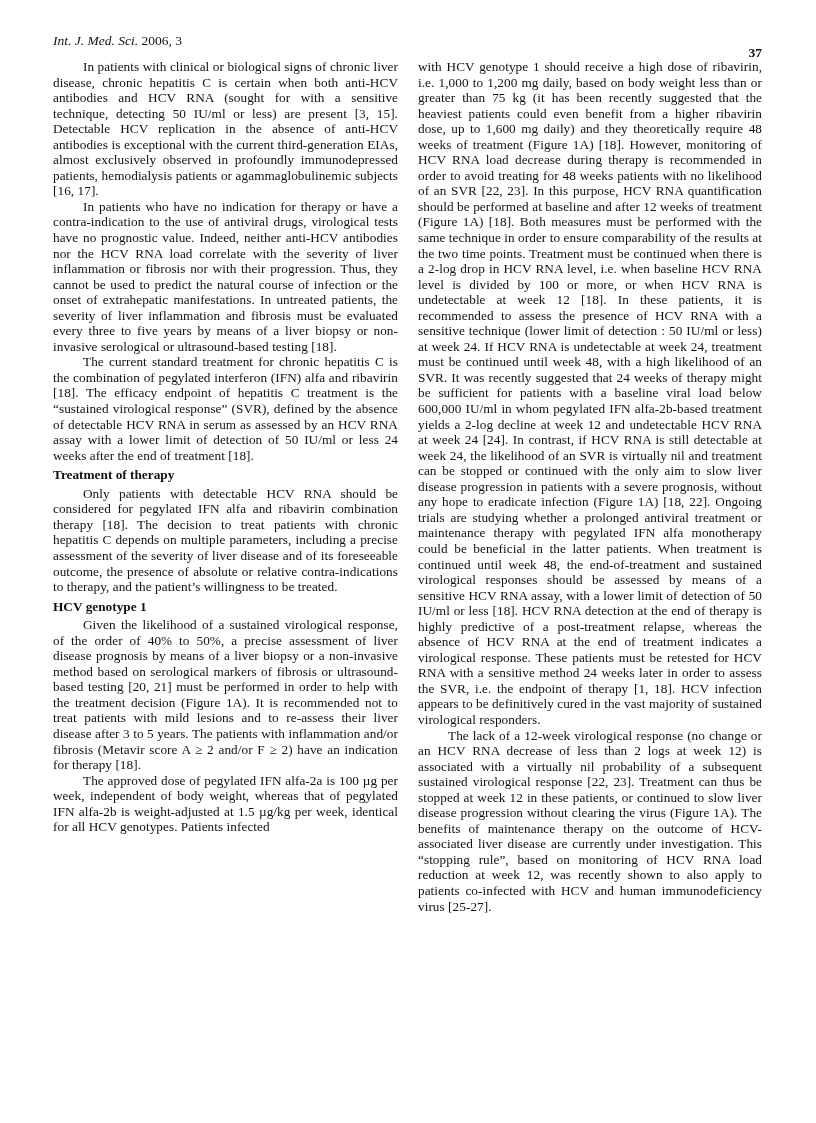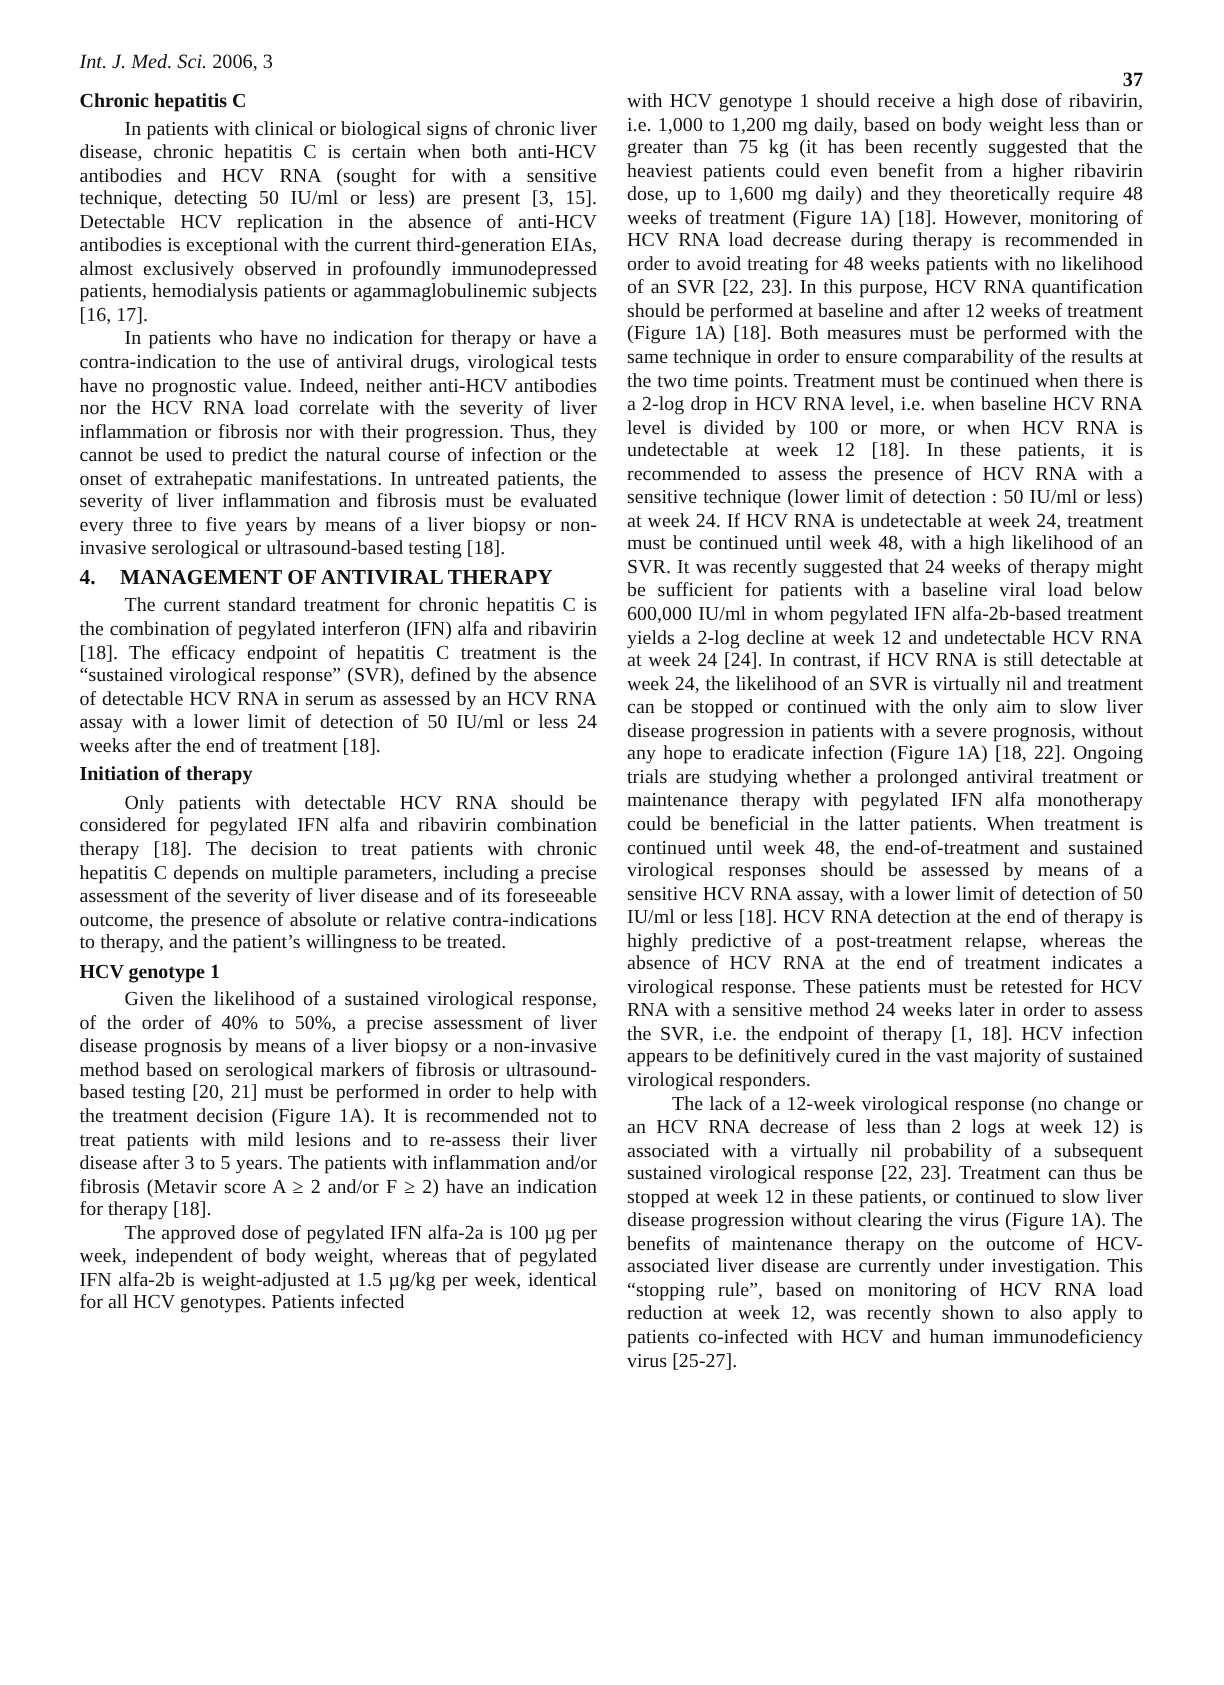--- a/index.html
+++ b/index.html
@@ -25,29 +25,27 @@
 <body>
 
 <div class="page">
 
   <div class="running-head">
     <span class="journal"><i>Int. J. Med. Sci.</i><span> 2006, 3</span></span>
     <span class="pagenum">37</span>
   </div>
 
   <div class="col left">
-    <div class="h3">Chronic hepatitis C</div>
     <p>In patients with clinical or biological signs of chronic liver disease, chronic hepatitis C is certain when both anti-HCV antibodies and HCV RNA (sought for with a sensitive technique, detecting 50 IU/ml or less) are present [3, 15]. Detectable HCV replication in the absence of anti-HCV antibodies is exceptional with the current third-generation EIAs, almost exclusively observed in profoundly immunodepressed patients, hemodialysis patients or agammaglobulinemic subjects [16, 17].</p>
     <p>In patients who have no indication for therapy or have a contra-indication to the use of antiviral drugs, virological tests have no prognostic value. Indeed, neither anti-HCV antibodies nor the HCV RNA load correlate with the severity of liver inflammation or fibrosis nor with their progression. Thus, they cannot be used to predict the natural course of infection or the onset of extrahepatic manifestations. In untreated patients, the severity of liver inflammation and fibrosis must be evaluated every three to five years by means of a liver biopsy or non-invasive serological or ultrasound-based testing [18].</p>
 
-    <div class="h2"><span class="num">4.</span><span>MANAGEMENT OF ANTIVIRAL THERAPY</span></div>
     <p>The current standard treatment for chronic hepatitis C is the combination of pegylated interferon (IFN) alfa and ribavirin [18]. The efficacy endpoint of hepatitis C treatment is the “sustained virological response” (SVR), defined by the absence of detectable HCV RNA in serum as assessed by an HCV RNA assay with a lower limit of detection of 50 IU/ml or less 24 weeks after the end of treatment [18].</p>
 
     <div class="gap"></div>
-    <div class="h3">Initiation of therapy</div>
+    <div class="h3">Treatment of therapy</div>
     <p>Only patients with detectable HCV RNA should be considered for pegylated IFN alfa and ribavirin combination therapy [18]. The decision to treat patients with chronic hepatitis C depends on multiple parameters, including a precise assessment of the severity of liver disease and of its foreseeable outcome, the presence of absolute or relative contra-indications to therapy, and the patient’s willingness to be treated.</p>
 
     <div class="gap"></div>
     <div class="h3">HCV genotype 1</div>
     <p>Given the likelihood of a sustained virological response, of the order of 40% to 50%, a precise assessment of liver disease prognosis by means of a liver biopsy or a non-invasive method based on serological markers of fibrosis or ultrasound-based testing [20, 21] must be performed in order to help with the treatment decision (Figure 1A). It is recommended not to treat patients with mild lesions and to re-assess their liver disease after 3 to 5 years. The patients with inflammation and/or fibrosis (Metavir score A ≥ 2 and/or F ≥ 2) have an indication for therapy [18].</p>
     <p>The approved dose of pegylated IFN alfa-2a is 100 µg per week, independent of body weight, whereas that of pegylated IFN alfa-2b is weight-adjusted at 1.5 µg/kg per week, identical for all HCV genotypes. Patients infected</p>
   </div>
 
   <div class="col right">
     <p class="noindent">with HCV genotype 1 should receive a high dose of ribavirin, i.e. 1,000 to 1,200 mg daily, based on body weight less than or greater than 75 kg (it has been recently suggested that the heaviest patients could even benefit from a higher ribavirin dose, up to 1,600 mg daily) and they theoretically require 48 weeks of treatment (Figure 1A) [18]. However, monitoring of HCV RNA load decrease during therapy is recommended in order to avoid treating for 48 weeks patients with no likelihood of an SVR [22, 23]. In this purpose, HCV RNA quantification should be performed at baseline and after 12 weeks of treatment (Figure 1A) [18]. Both measures must be performed with the same technique in order to ensure comparability of the results at the two time points. Treatment must be continued when there is a 2-log drop in HCV RNA level, i.e. when baseline HCV RNA level is divided by 100 or more, or when HCV RNA is undetectable at week 12 [18]. In these patients, it is recommended to assess the presence of HCV RNA with a sensitive technique (lower limit of detection : 50 IU/ml or less) at week 24. If HCV RNA is undetectable at week 24, treatment must be continued until week 48, with a high likelihood of an SVR. It was recently suggested that 24 weeks of therapy might be sufficient for patients with a baseline viral load below 600,000 IU/ml in whom pegylated IFN alfa-2b-based treatment yields a 2-log decline at week 12 and undetectable HCV RNA at week 24 [24]. In contrast, if HCV RNA is still detectable at week 24, the likelihood of an SVR is virtually nil and treatment can be stopped or continued with the only aim to slow liver disease progression in patients with a severe prognosis, without any hope to eradicate infection (Figure 1A) [18, 22]. Ongoing trials are studying whether a prolonged antiviral treatment or maintenance therapy with pegylated IFN alfa monotherapy could be beneficial in the latter patients. When treatment is continued until week 48, the end-of-treatment and sustained virological responses should be assessed by means of a sensitive HCV RNA assay, with a lower limit of detection of 50 IU/ml or less [18]. HCV RNA detection at the end of therapy is highly predictive of a post-treatment relapse, whereas the absence of HCV RNA at the end of treatment indicates a virological response. These patients must be retested for HCV RNA with a sensitive method 24 weeks later in order to assess the SVR, i.e. the endpoint of therapy [1, 18]. HCV infection appears to be definitively cured in the vast majority of sustained virological responders.</p>

